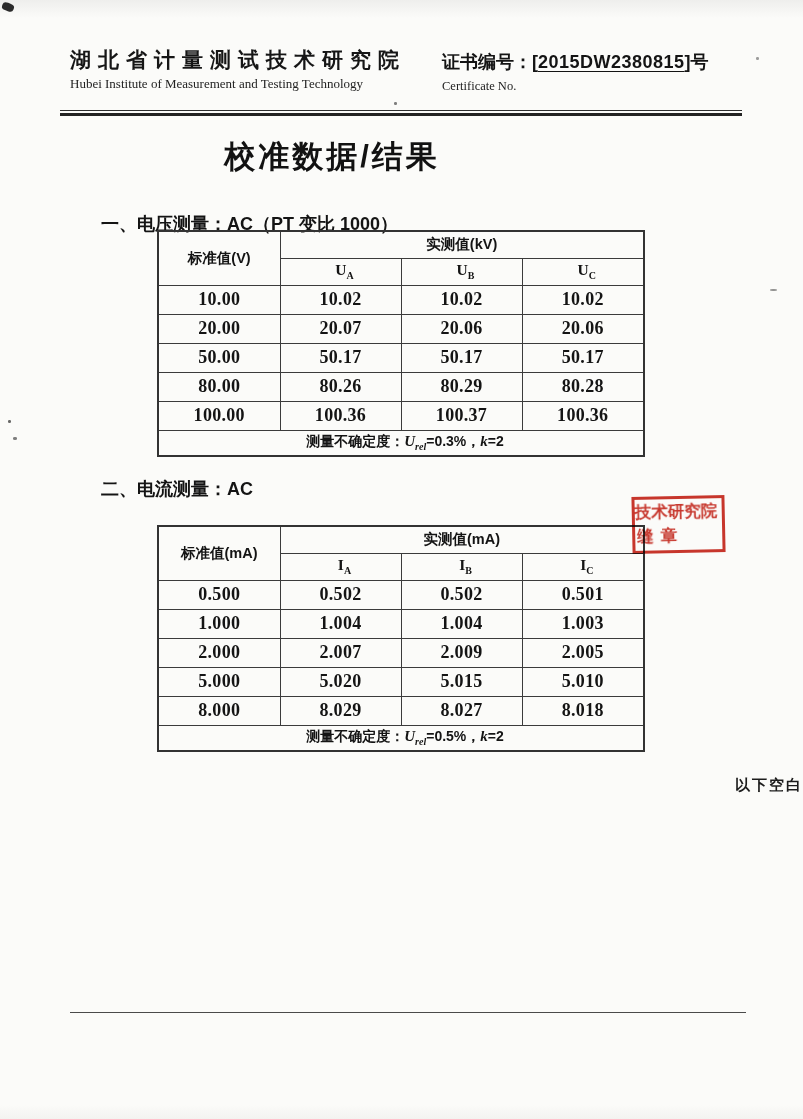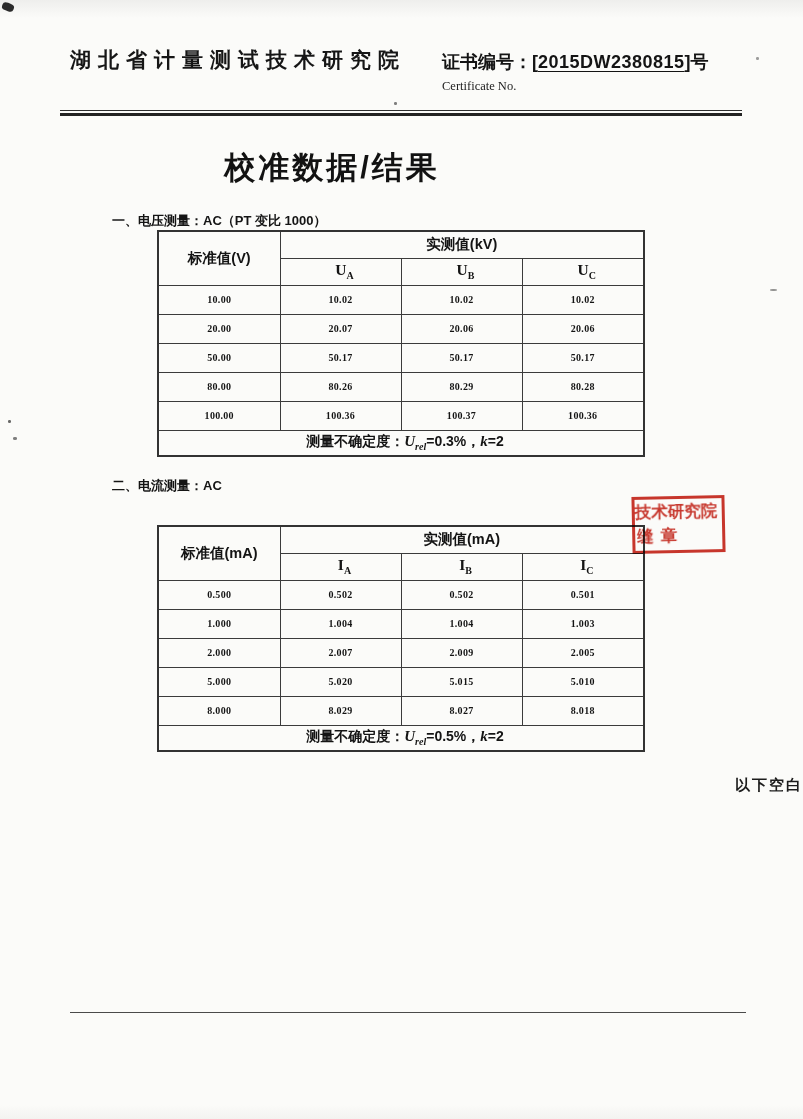--- a/index.html
+++ b/index.html
@@ -35,52 +35,52 @@
     margin-top:5px;
   }
   .header-rule {
     position:absolute; left:60px; top:110px; width:682px; height:6px;
     border-top:1.6px solid #2e2e2e; border-bottom:3px solid #232323;
   }
 
   
   .title-cn {
     position:absolute; left:0; top:136px; width:664px; text-align:center;
-    font-size:31px; font-weight:bold; letter-spacing:3px; color:#121212;margin-top:11px;
+    font-size:31px; font-weight:bold; letter-spacing:3px; color:#121212;
   }
   .title-en {
     position:absolute; left:0; top:177px; width:803px; text-align:center;
     font-size:14.5px; font-weight:600; color:#1c1c1c;
   }
 
   
   .sec-heading {
-    position:absolute; left:112px;
-    font-size:13px; font-weight:bold; color:#141414; white-space:nowrap;
+    position:absolute; left:101px;
+    font-size:18px; font-weight:bold; color:#141414; white-space:nowrap;
   }
   .sec-1 { top:212px; }
   .sec-2 { top:477px; }
 
   
   table.cal-table {
     position:absolute; left:157px; width:486px;
     border-collapse:collapse; table-layout:fixed;
     border:2px solid #333;
   }
   .tbl-1 { top:230px; }
   .tbl-2 { top:525px; }
   table.cal-table td {
     border:1.5px solid #3b3b3b; text-align:center; vertical-align:middle;
     color:#141414;
   }
   td.hd { font-size:14.5px; font-weight:bold; height:27px; }
   td.phase { font-family:"Liberation Serif", serif; font-size:15.5px; font-weight:bold;padding-left:8px; }
   td.phase sub, .unc sub { font-size:10px; }
   td.num {
-    font-family:"Liberation Serif", serif; font-size:10px; font-weight:bold;
+    font-family:"Liberation Serif", serif; font-size:18px; font-weight:bold;
     height:29px; letter-spacing:.3px;
   }
   td.unc {
     text-align:left; height:26px; padding-left:8px;
     font-size:14px; font-weight:bold; white-space:nowrap;
   }
   .sym { font-family:"Liberation Serif", serif; font-style:italic; font-size:15px; }
 
   
   .stamp {
@@ -123,20 +123,21 @@
 <div class="page">
 
   <div class="speck speck-a"></div>
   <div class="speck speck-b"></div>
   <div class="speck speck-c"></div>
   <div class="speck speck-d"></div>
   <div class="speck speck-e"></div>
   <div class="speck speck-f"></div>
 
   <div class="inst-cn">湖北省计量测试技术研究院</div>
+  <div class="inst-en">Hubei Institute of Measurement and Testing Technology</div>
 
   <div class="cert-block">
     <div class="cert-line"><span>证书编号：</span><span>[</span><span class="cert-number">2015DW2380815</span><span>]号</span></div>
     <div class="cert-en">Certificate No.</div>
   </div>
 
   <div class="header-rule"></div>
 
   <div class="title-cn">校准数据/结果</div>
 

